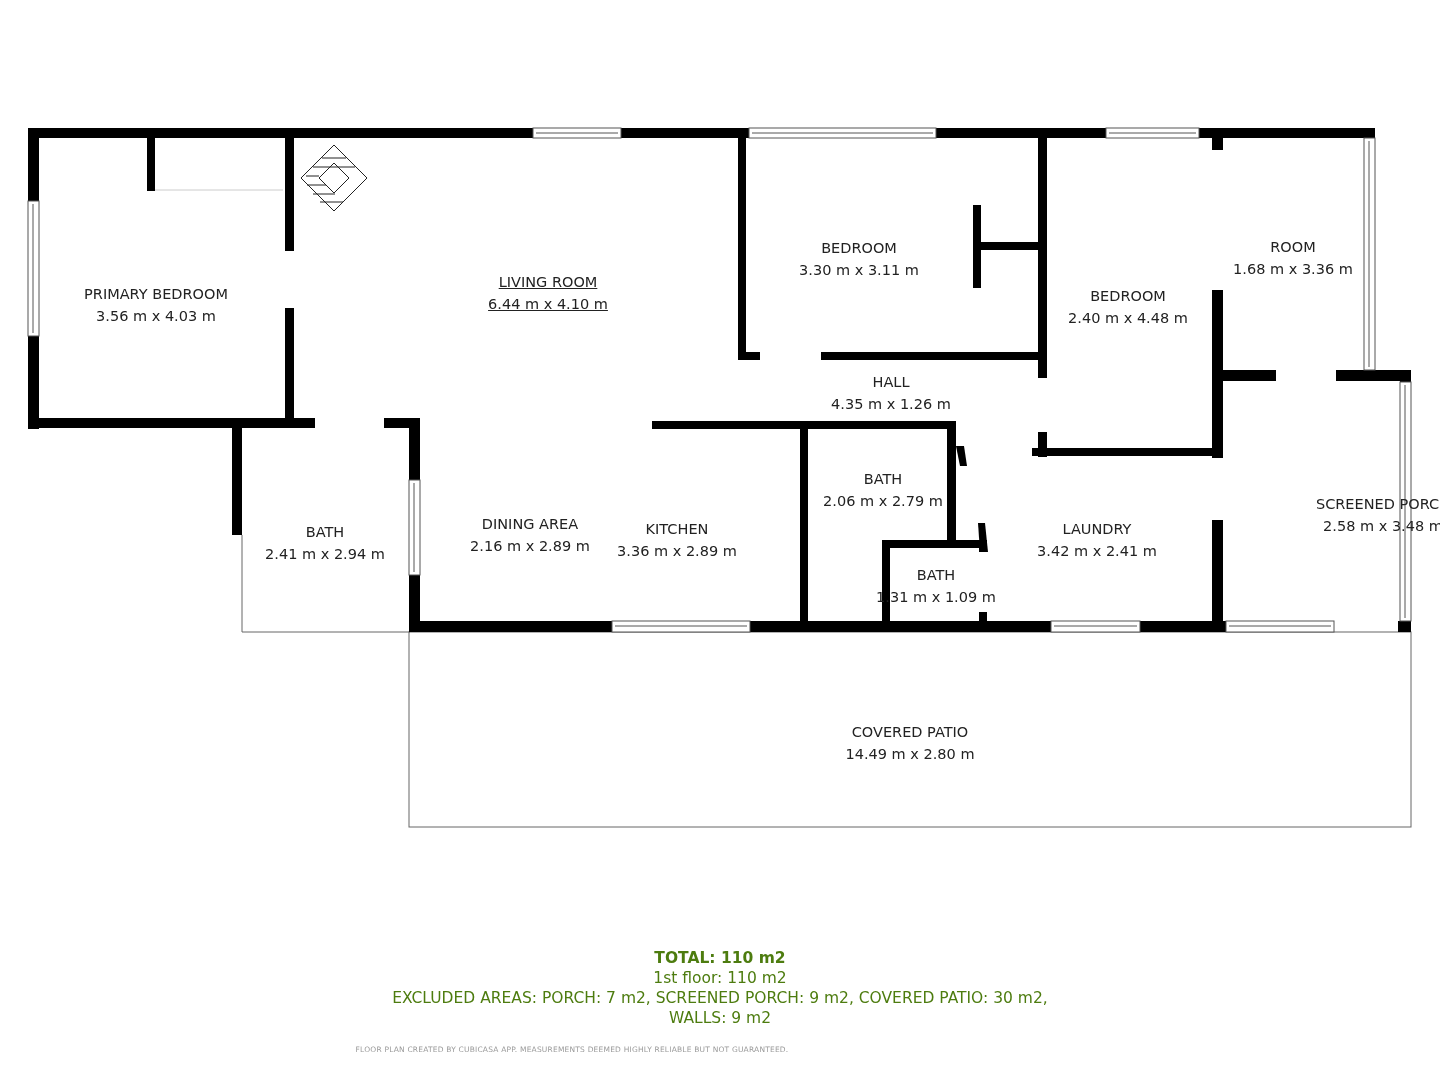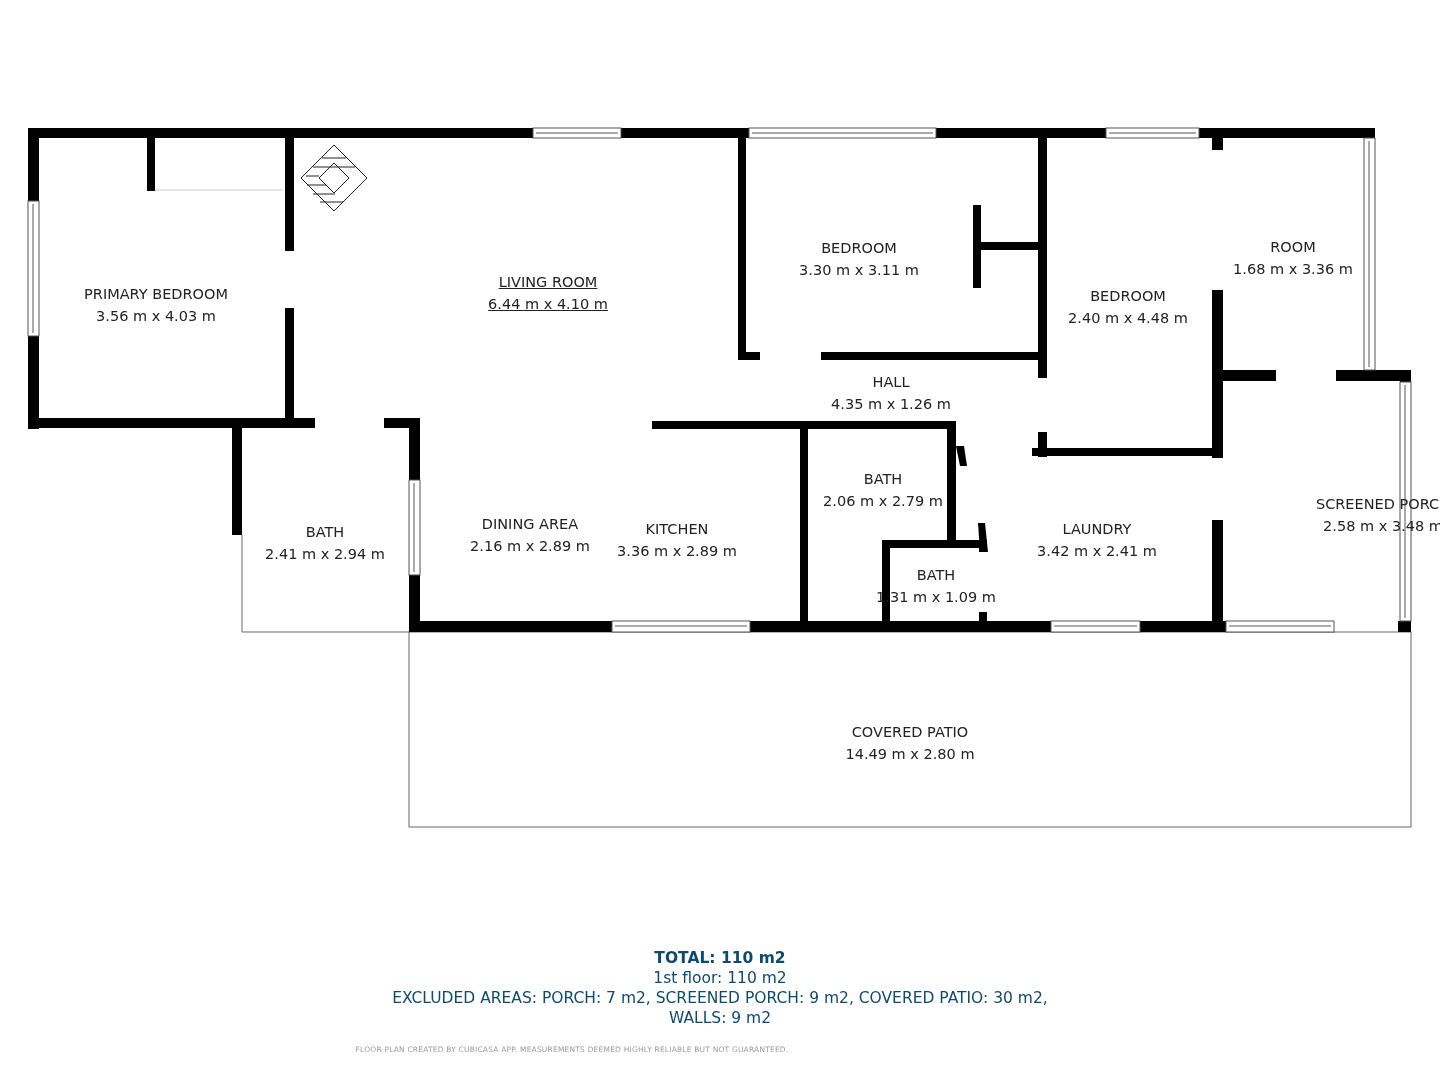--- a/index.html
+++ b/index.html
@@ -2,21 +2,21 @@
 <html><head>
   <meta charset="utf-8">
   <style>
     html, body { margin: 0; padding: 0; background: #ffffff; }
     body { width: 1440px; height: 1080px; position: relative; overflow: hidden;
            font-family: "DejaVu Sans", "Liberation Sans", sans-serif; color: #1a1a1a; }
     #plan { position: absolute; left: 0; top: 0; width: 1440px; height: 1080px; }
     .room-label { position: absolute; text-align: center; transform: translate(-50%, -50%);
                   font-size: 14.5px; line-height: 22px; white-space: nowrap; color: #222; }
     .room-label span { display: block; }
-    .summary { position: absolute; left: 0; width: 1440px; text-align: center; font-size: 15.5px; line-height: 20px; color: #0c4a6e; }
+    .summary { position: absolute; left: 0; width: 1440px; text-align: center; font-size: 15.5px; line-height: 20px; color: #4d7c0f; }
     .summary .total { font-weight: bold; }
     .disclaimer { position: absolute; left: 0; width: 1144px; top: 1045px; text-align: center;
                   font-size: 7.5px; color: #9a9a9a; letter-spacing: 0.2px; }
   </style>
 </head>
 <body>
 
 <svg id="plan" viewBox="0 0 1440 1080" xmlns="http://www.w3.org/2000/svg">
   <g fill="none" stroke="#666" stroke-width="1">
 

